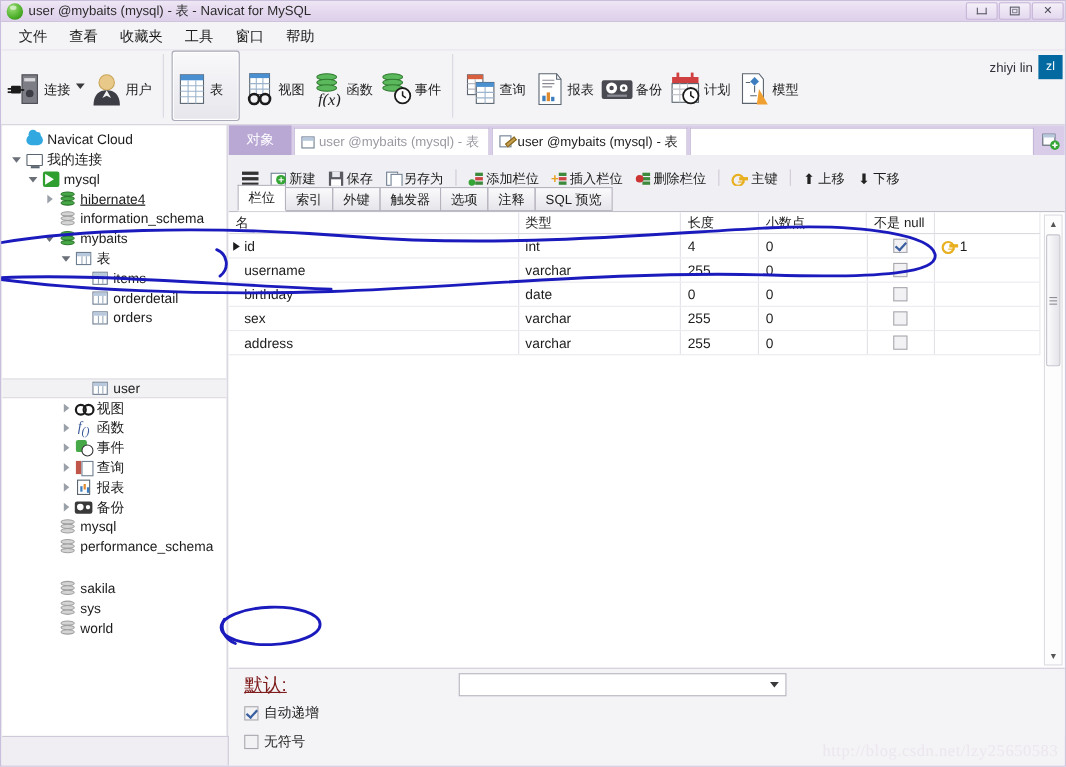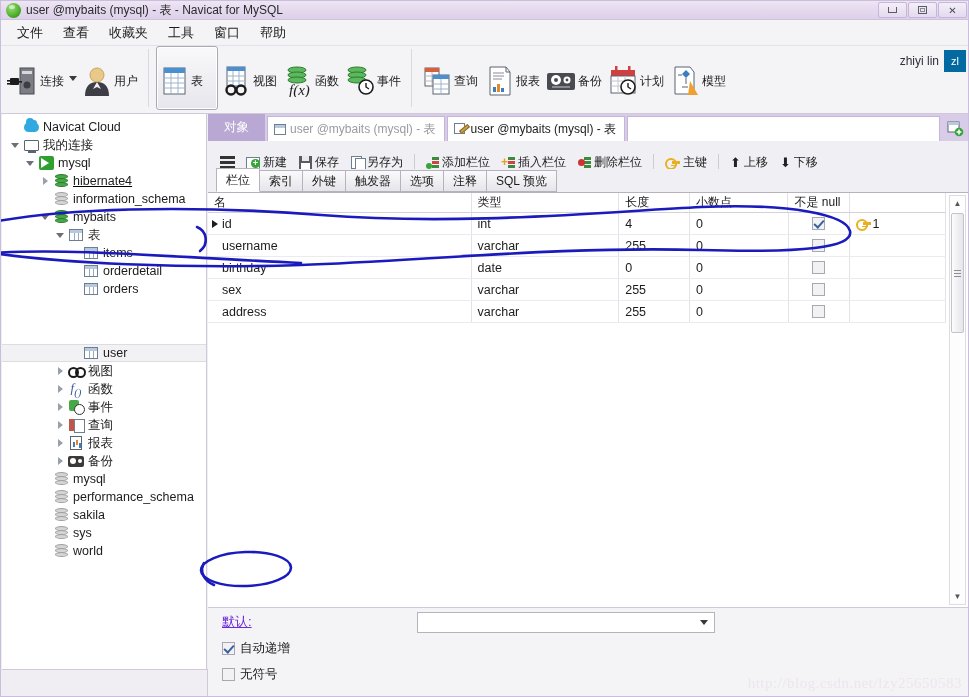--- a/index.html
+++ b/index.html
@@ -283,21 +283,21 @@
     display:flex;align-items:center;justify-content:center;
   }
   .vs-thumb i{display:block;width:7px;height:1px;background:#8d8d96;box-shadow:0 3px 0 #8d8d96,0 -3px 0 #8d8d96;}
 
   
   .props {
     position: absolute; left: 0; top: 495px; width: 760px; height: 160px;
     background: #f4f3f6;
   }
   .prow { display:flex; align-items:center; height: 26px; padding-left: 14px; }
-  .plabel { width: 195px; font-size: 13px; color:#6d28d9;text-decoration:underline; }
+  .plabel { width: 195px; font-size: 17px; color:#7f1d1d;text-decoration:underline; }
   .pinput {
     width: 298px; height: 21px; background:#fff; border:1px solid #b6b2be;
     display:flex;align-items:center; font-size:12px; padding-left:4px;
   }
   .pcombo {
     width: 298px; height: 21px; background:#fff; border:1px solid #b6b2be;
     display:flex;align-items:center;justify-content:flex-end; padding-right:6px;
   }
   .pellipsis {
     width:21px;height:21px;margin-left:6px;
@@ -681,21 +681,21 @@
           <span class="exp"></span>
           <span class="ticon-s">
             <span class="ic-db gray">
               <i></i>
               <i></i>
               <i></i>
             </span>
           </span>
           <span class="tlabel-s">performance_schema</span>
         </div>
-        <div class="tnode" style="padding-left: 36px;">
+        <div class="tnode" style="padding-left: 36px; margin-top: 20px;">
           <span class="exp"></span>
           <span class="ticon-s">
             <span class="ic-db gray">
               <i></i>
               <i></i>
               <i></i>
             </span>
           </span>
           <span class="tlabel-s">sakila</span>
         </div>

